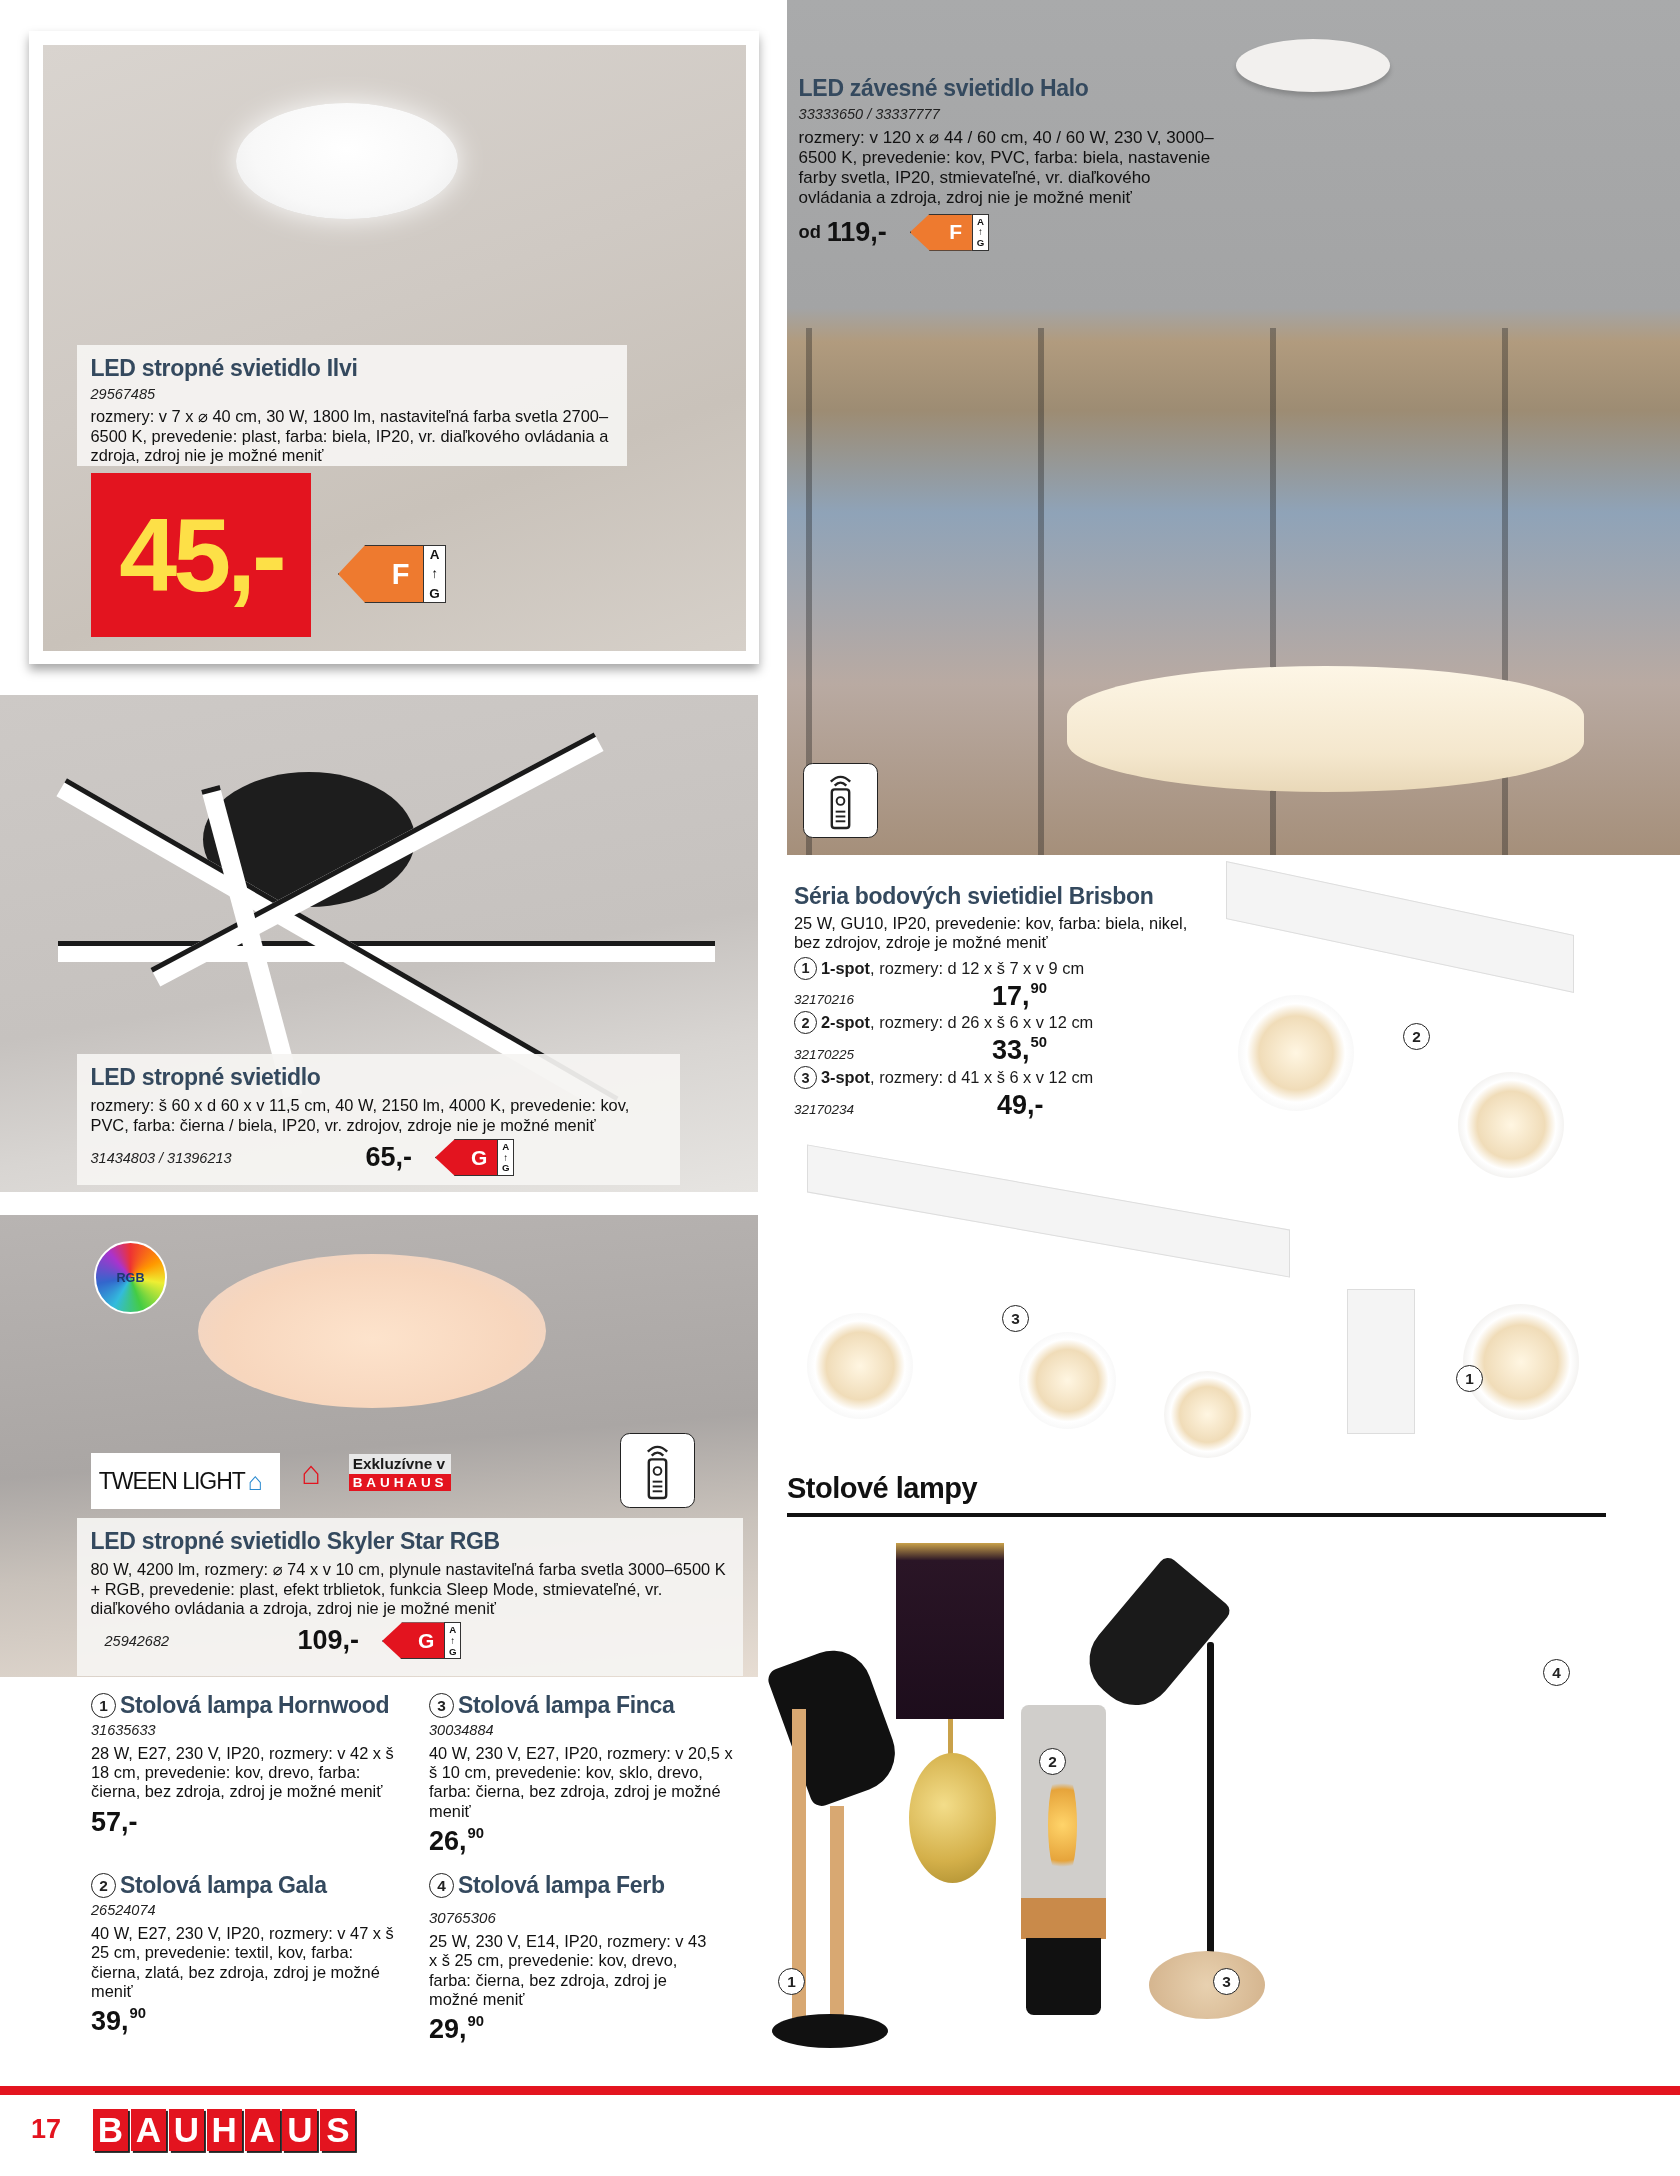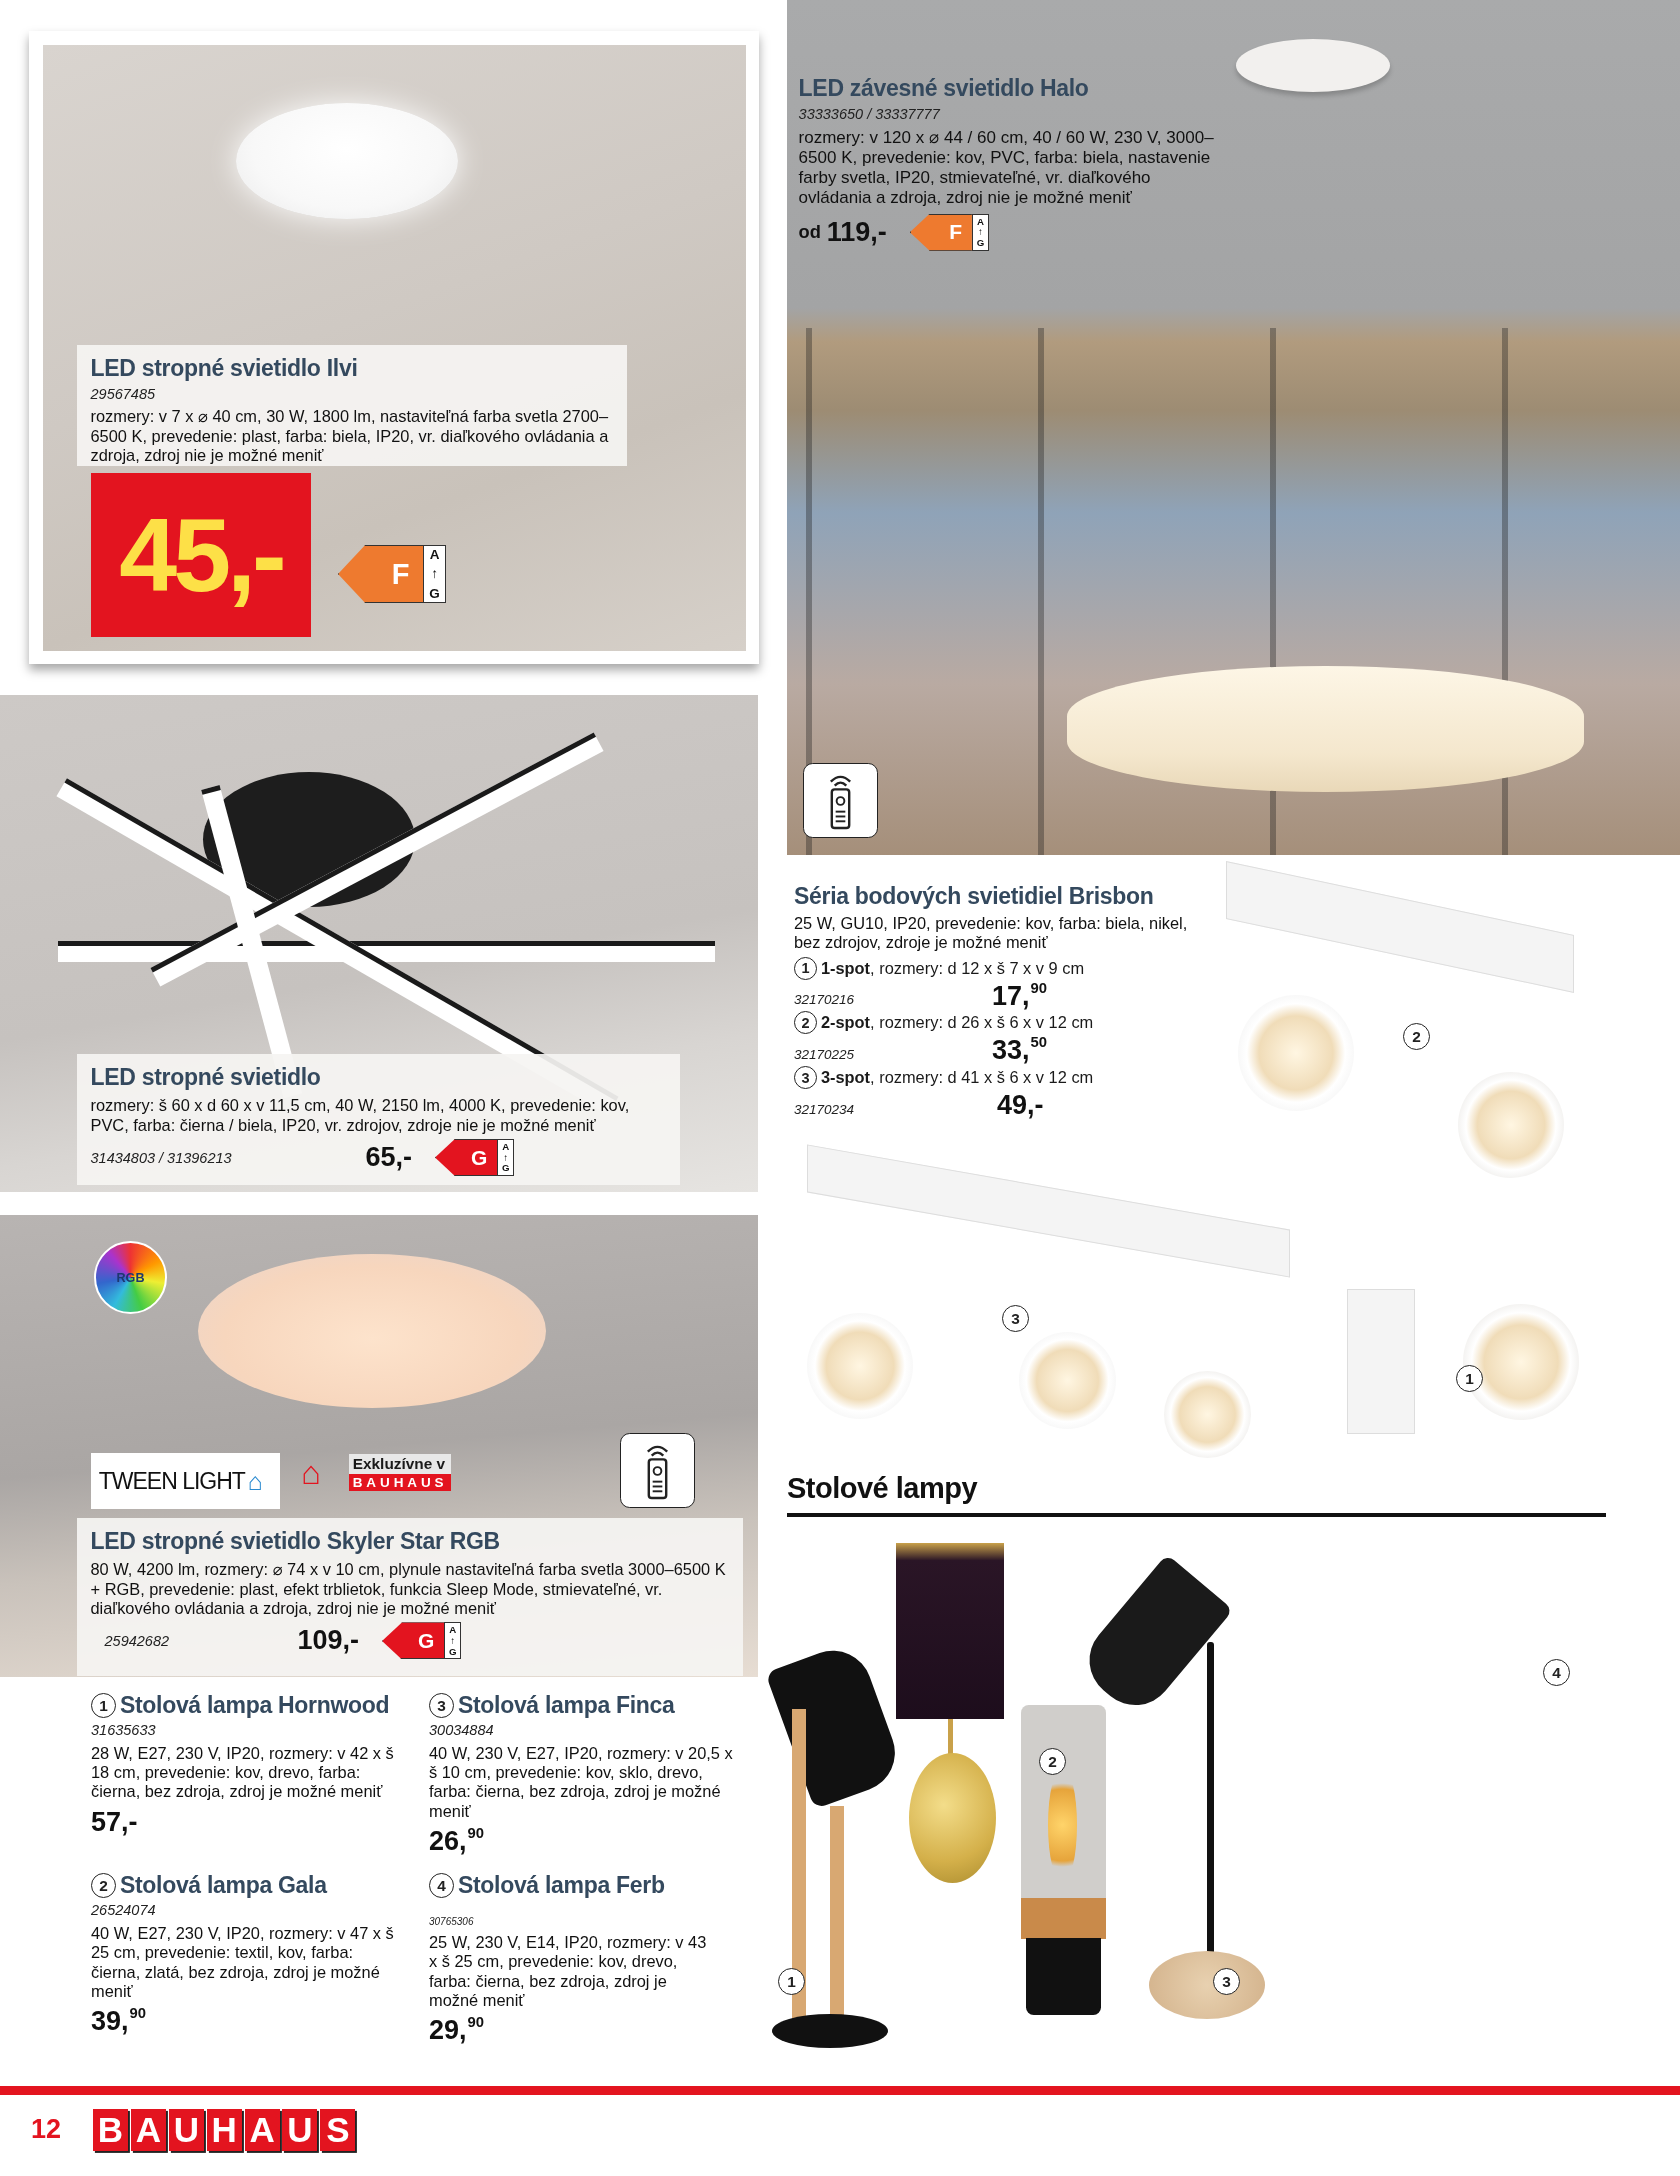--- a/index.html
+++ b/index.html
@@ -270,28 +270,28 @@
     </div>
     <div class="artno" style="font-size:14.5px;margin-top:2.9px;">26524074</div>
     <div class="desc" style="font-size:16.4px;margin-top:5.8px;width:304px;">40 W, E27, 230 V, IP20, rozmery: v 47 x š 25 cm, prevedenie: textil, kov, farba: čierna, zlatá, bez zdroja, zdroj je možné meniť</div>
     <div class="price" style="font-size:27px;margin-top:3.9px;"><span>39,</span><sup>90</sup></div>
   </div>
   <div>
     <div style="display:flex;align-items:center;">
       <span class="num" style="width:25px;height:25px;font-size:15.4px;margin-right:3.9px;">4</span>
       <span class="title" style="font-size:23px;">Stolová lampa Ferb</span>
     </div>
-    <div class="artno" style="font-size:10px;margin-top:17px;">30765306</div>
+    <div class="artno" style="font-size:15px;margin-top:10px;">30765306</div>
     <div class="desc" style="font-size:16.4px;margin-top:5.8px;width:290px;">25 W, 230 V, E14, IP20, rozmery: v 43 x š 25 cm, prevedenie: kov, drevo, farba: čierna, bez zdroja, zdroj je možné meniť</div>
     <div class="price" style="font-size:27px;margin-top:3.9px;"><span>29,</span><sup>90</sup></div>
   </div>
 </div>
 
 <div style="position:absolute;left:0;top:2086px;width:1680px;height:8.7px;background:#e3141f;"></div>
-<div style="position:absolute;left:31px;top:2114px;font-size:27px;font-weight:bold;color:#e3141f;">12</div>
+<div style="position:absolute;left:31px;top:2114px;font-size:27px;font-weight:bold;color:#e3141f;">17</div>
 <div style="position:absolute;left:93px;top:2109px;display:flex;gap:2.9px;">
   <span style="width:35px;height:42px;background:#e3141f;color:#fff;font-weight:bold;font-size:35px;display:flex;align-items:center;justify-content:center;box-shadow:1.9px 1.9px 0 #222;">B</span>
   <span style="width:35px;height:42px;background:#e3141f;color:#fff;font-weight:bold;font-size:35px;display:flex;align-items:center;justify-content:center;box-shadow:1.9px 1.9px 0 #222;">A</span>
   <span style="width:35px;height:42px;background:#e3141f;color:#fff;font-weight:bold;font-size:35px;display:flex;align-items:center;justify-content:center;box-shadow:1.9px 1.9px 0 #222;">U</span>
   <span style="width:35px;height:42px;background:#e3141f;color:#fff;font-weight:bold;font-size:35px;display:flex;align-items:center;justify-content:center;box-shadow:1.9px 1.9px 0 #222;">H</span>
   <span style="width:35px;height:42px;background:#e3141f;color:#fff;font-weight:bold;font-size:35px;display:flex;align-items:center;justify-content:center;box-shadow:1.9px 1.9px 0 #222;">A</span>
   <span style="width:35px;height:42px;background:#e3141f;color:#fff;font-weight:bold;font-size:35px;display:flex;align-items:center;justify-content:center;box-shadow:1.9px 1.9px 0 #222;">U</span>
   <span style="width:35px;height:42px;background:#e3141f;color:#fff;font-weight:bold;font-size:35px;display:flex;align-items:center;justify-content:center;box-shadow:1.9px 1.9px 0 #222;">S</span>
 </div>
 

